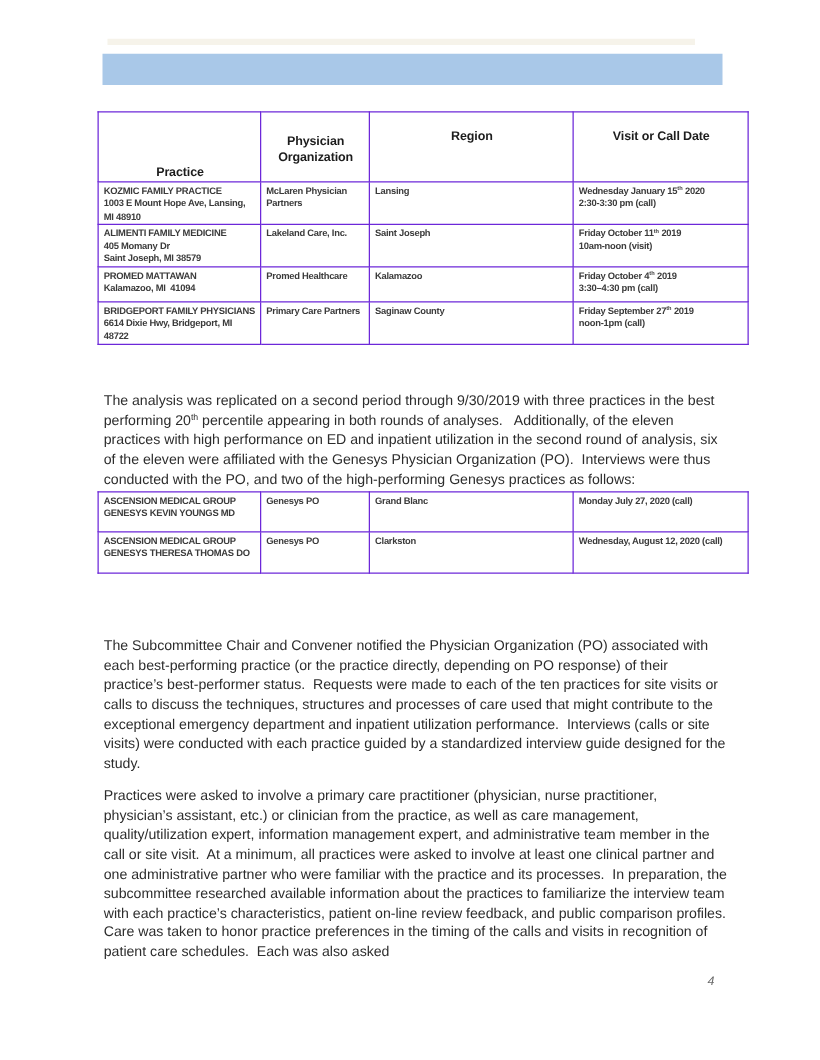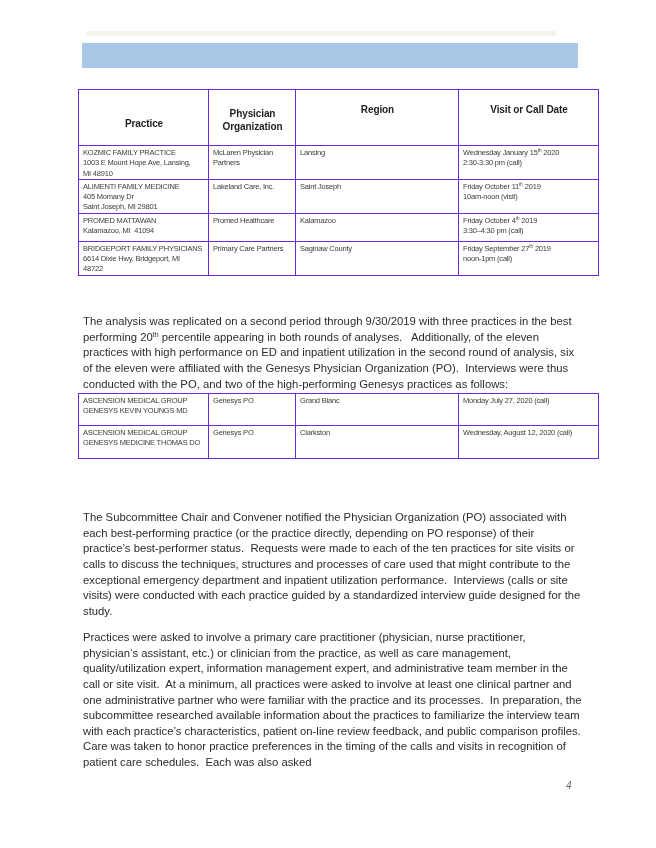--- a/index.html
+++ b/index.html
@@ -7,23 +7,23 @@
     position:relative; width:656px; height:848px; background:#ffffff;
     font-family:"Liberation Sans","DejaVu Sans",sans-serif; overflow:hidden;
   }
   .redacted-strip { position:absolute; left:86px; top:31px; width:470px; height:5px; background:#f6f3ea; }
   .header-bar { position:absolute; left:82px; top:43px; width:496px; height:25px; background:#a9c8e8; }
 
   .doc-table { position:absolute; left:78px; width:520px; border-collapse:collapse; table-layout:fixed; }
   .t1 { top:89px; }
   .t2 { top:393px; }
   .doc-table th, .doc-table td { border:1px solid #6d28d9; vertical-align:top; padding:2px 3px 0 4px; overflow:hidden; }
-  .doc-table td { font-size:7.5px; line-height:10.3px; color:#3b3b3b; letter-spacing:-0.2px; }
+  .doc-table td { font-size:7.5px; line-height:10.3px; color:#3b3b3b; letter-spacing:-0.2px;font-weight:bold; }
   .doc-table th { font-weight:bold; font-size:10px; line-height:12.5px; color:#1d1d1d; text-align:center; letter-spacing:-0.1px; }
-  th.h-practice { vertical-align:bottom; padding-bottom:15px; }
+  th.h-practice { vertical-align:bottom; }
   th.h-bottom   { vertical-align:bottom; padding-bottom:12px; }
   th.h-top      { vertical-align:top; padding-top:14px; }
   .t1 .hr { height:56px; }
   .t1 .r1 { height:33px; }
   .t1 .r2 { height:32px; }
   .t1 .r3 { height:28px;margin-top:20px; }
   .t1 .r4 { height:34px;padding-left:44px; }
   .t2 .r1 { height:32px; }
   .t2 .r2 { height:33px; }
   .ln { white-space:pre; }
@@ -74,21 +74,21 @@
       </td>
       <td>
         <div class="ln"><span>Wednesday January 15</span><sup>th</sup><span> 2020</span></div>
         <div class="ln">2:30-3:30 pm (call)</div>
       </td>
     </tr>
     <tr class="r2">
       <td>
         <div class="ln">ALIMENTI FAMILY MEDICINE</div>
         <div class="ln">405 Momany Dr</div>
-        <div class="ln">Saint Joseph, MI 29801</div>
+        <div class="ln">Saint Joseph, MI 38579</div>
       </td>
       <td>
         <div class="ln">Lakeland Care, Inc.</div>
       </td>
       <td>
         <div class="ln">Saint Joseph</div>
       </td>
       <td>
         <div class="ln"><span>Friday October 11</span><sup>th</sup><span> 2019</span></div>
         <div class="ln">10am-noon (visit)</div>
@@ -151,21 +151,21 @@
       <td>
         <div class="ln">Grand Blanc</div>
       </td>
       <td>
         <div class="ln">Monday July 27, 2020 (call)</div>
       </td>
     </tr>
     <tr class="r2">
       <td>
         <div class="ln">ASCENSION MEDICAL GROUP</div>
-        <div class="ln">GENESYS MEDICINE THOMAS DO</div>
+        <div class="ln">GENESYS THERESA THOMAS DO</div>
       </td>
       <td>
         <div class="ln">Genesys PO</div>
       </td>
       <td>
         <div class="ln">Clarkston</div>
       </td>
       <td>
         <div class="ln">Wednesday, August 12, 2020 (call)</div>
       </td>

